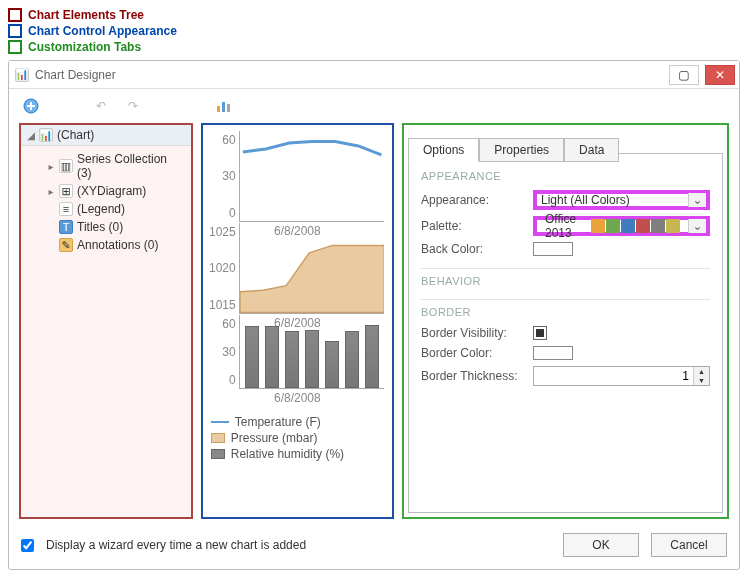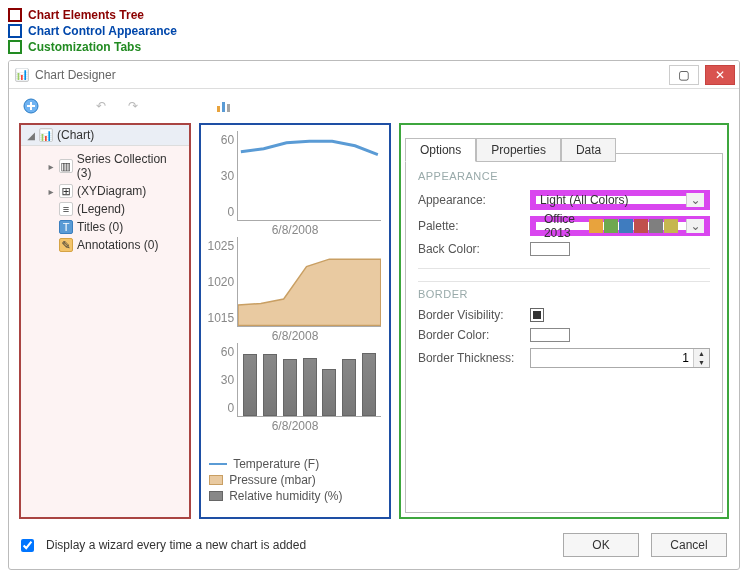--- a/index.html
+++ b/index.html
@@ -24,38 +24,38 @@
 .body-row { display: flex; gap: 8px; padding: 0 10px 6px 10px; }
 
 .tree-wrap { width: 194px; height: 396px; border: 2px solid #a94442; background: #fdf3f3; }
 .tree-head { background: #eaeef5; padding: 3px 6px; border-bottom: 1px solid #ddd; display: flex; align-items: center; gap: 4px; }
 .tree-body { padding: 4px 2px; }
 .tree-item { display: flex; align-items: center; gap: 4px; padding: 2px 4px 2px 10px; color: #333; }
 .tree-item.level2 { padding-left: 24px; }
 .expander { width: 8px; text-align: center; color: #777; font-size: 10px; }
 .ico { width: 14px; height: 14px; display: inline-flex; align-items: center; justify-content: center; font-size: 11px; border: 1px solid #ccc; background: #fff; border-radius: 2px; }
 
-.preview { width: 214px; height: 396px; border: 2px solid #1e4fa4; display: flex; flex-direction: column; padding: 6px 8px; gap: 16px; }
+.preview { width: 214px; height: 396px; border: 2px solid #1e4fa4; display: flex; flex-direction: column; padding: 6px 8px; gap: 2px; }
 .mini-plot { height: 90px; display: flex; flex-direction: column; }
 .mini-plot .axisarea { display: flex; flex: 1; }
 .yticks { width: 28px; display: flex; flex-direction: column; justify-content: space-between; align-items: flex-end; color: #888; font-size: 10px; padding: 2px 3px 2px 0; }
 .plotbox { flex: 1; border-left: 1px solid #aaa; border-bottom: 1px solid #aaa; position: relative; overflow: hidden; }
 .xlabel { text-align: center; color: #888; font-size: 12px; padding-top: 2px; }
 .chartlegend { font-size: 11px; color: #555; margin-top: 6px; }
 .chartlegend div { display: flex; align-items: center; gap: 6px; margin: 2px 0; }
 
 .tabs-wrap { flex: 1; height: 396px; border: 2px solid #3da63d; padding: 4px; }
 .tabs-bar { display: flex; }
 .tab { padding: 4px 14px; border: 1px solid #bdbdbd; background: #f4f4f4; position: relative; top: 9px; }
 .tab.active { background: #fff; border-bottom-color: #fff; z-index: 2; }
 .tabs-body { border: 1px solid #bdbdbd; padding: 10px 12px; height: 360px; }
 .section-label { color: #9aa; font-size: 11px; letter-spacing: 0.5px; margin: 6px 0 8px; }
 .row { display: flex; align-items: center; margin: 6px 0; gap: 8px; }
 .row label { width: 104px; color: #555; }
-.dd { flex: 1; height: 20px; border: 6px solid #d946ef; display: flex; align-items: center; background: #fff; }
+.dd { flex: 1; height: 20px; border: 4px solid #d946ef; display: flex; align-items: center; background: #fff; }
 .dd span { flex: 1; padding: 0 4px; }
 .dd .chev { width: 18px; text-align: center; border-left: 1px solid #ccc; color: #666; background: #f2f2f2; }
 .palette-chip { width: 14px; height: 14px; display: inline-block; }
 .colorswatch { width: 40px; height: 14px; border: 1px solid #888; background: #fff; }
 .sep { border-top: 1px solid #e4e4e4; margin: 12px 0 4px; }
 
 .footer { display: flex; align-items: center; padding: 8px 12px 12px; gap: 12px; }
 input[type=checkbox] { width: 13px; height: 13px; }
 .btn { width: 76px; height: 24px; border: 1px solid #aaa; background: #f6f6f6; display: flex; align-items: center; justify-content: center; }
 .spacer { flex: 1; }
@@ -249,20 +249,21 @@
                 </span>
             </span>
             <div class="chev">⌄</div>
           </div>
         </div>
         <div class="row">
           <label>Back Color:</label>
           <div class="colorswatch"></div>
         </div>
         <div class="sep"></div>
+        <div class="section-label">BEHAVIOR</div>
         <div class="sep"></div>
         <div class="section-label">BORDER</div>
         <div class="row">
           <label>Border Visibility:</label>
           <div class="tribox">
               <div class="fill"></div>
             </div>
         </div>
         <div class="row">
           <label>Border Color:</label>

